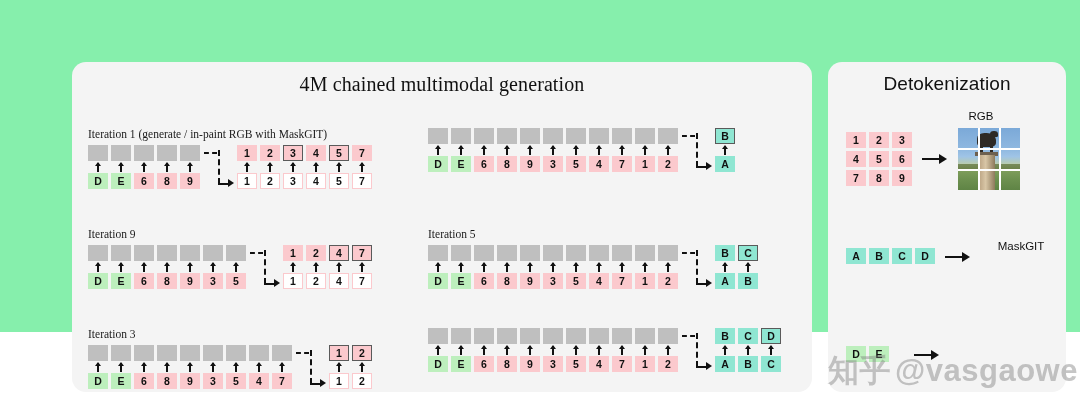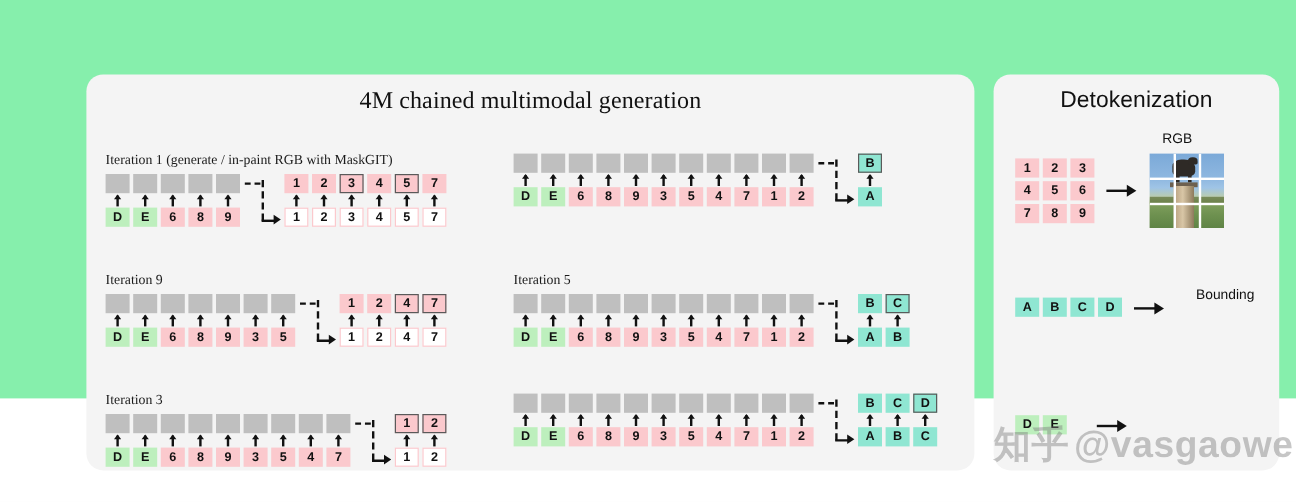--- a/index.html
+++ b/index.html
@@ -782,21 +782,21 @@
             <div class="tok teal">A</div>
             <div class="tok teal">B</div>
             <div class="tok teal">C</div>
             <div class="tok teal">D</div>
           </div>
         <div class="bigarrow" style="margin:12px 10px 0 7px;">
           <div class="shaft"></div>
             <div class="head"></div>
         </div>
         <div>
-          <div class="detok-title" style="width:90px;">Bounding</div>
+          <div class="detok-title" style="width:90px;">MaskGIT</div>
         </div>
       </div>
     </div>
 
     <div class="detok-sec" style="left:0; top:272px; width:238px;">
       <div style="display:flex; align-items:flex-start; padding-left:18px;">
         <div class="row" style="margin-top:12px;">
             <div class="tok green">D</div>
             <div class="tok green">E</div>
           </div>

